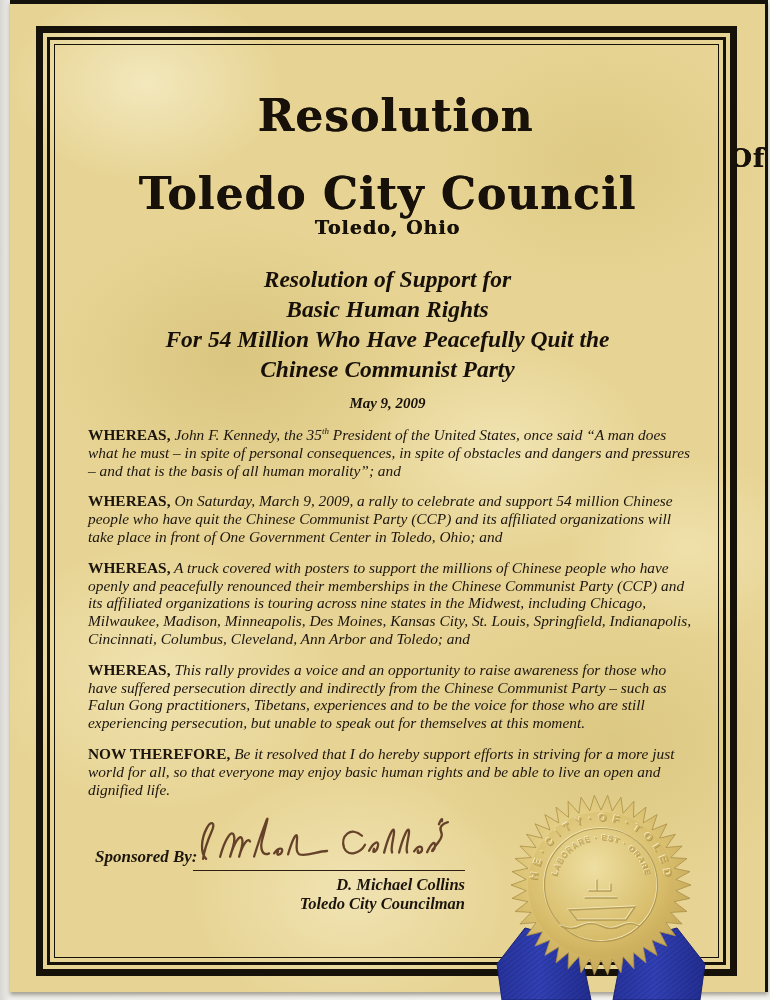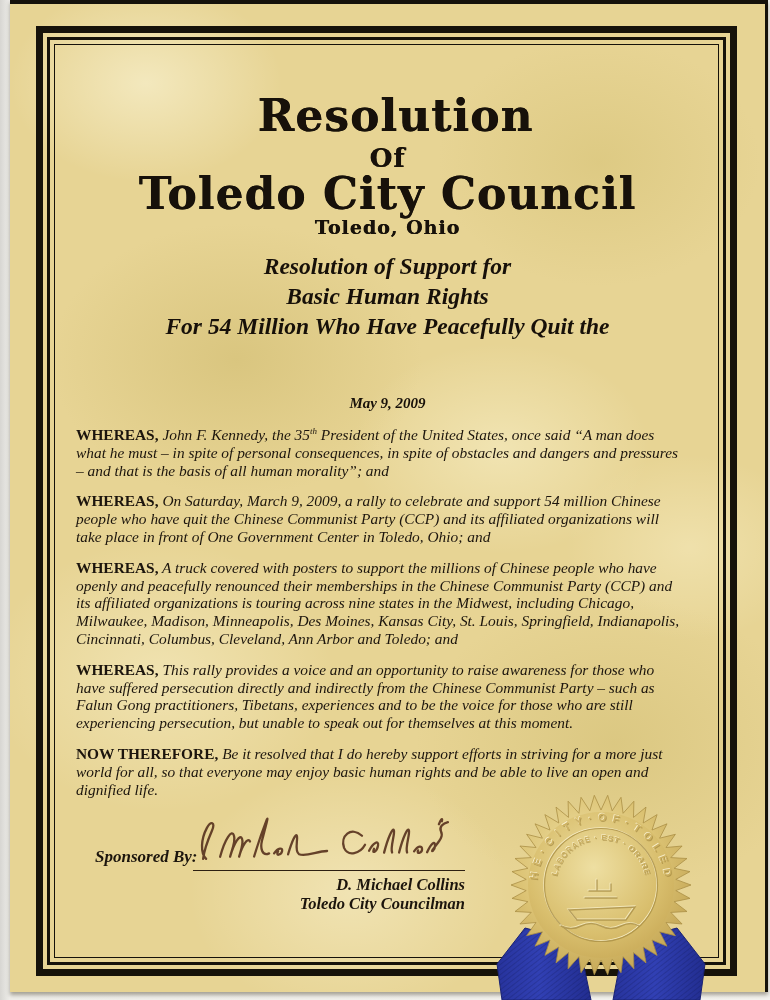--- a/index.html
+++ b/index.html
@@ -28,28 +28,28 @@
   
   .frame{position:absolute;pointer-events:none;border-style:solid;border-color:#16120a;}
   .frame.outer{left:26px;right:28px;top:22px;bottom:16px;border-width:7px;}
   .frame.mid  {left:37px;right:39px;top:33px;bottom:27px;border-width:3px;}
   .frame.inner{left:44px;right:46px;top:40px;bottom:34px;border-width:1.5px;}
   
   .ctr{position:absolute;left:0;right:0;text-align:center;color:#17110a;}
   .gothic{font-family:"DejaVu Serif", serif;font-weight:bold;letter-spacing:1px;
           text-shadow:.4px 0 0 currentColor;}
   .t1{top:86px;font-size:44px;padding-left:16px;}
-  .t2{top:139px;font-size:26px;}
+  .t2{top:139px;font-size:26px;text-align:right;}
   .t3{top:164px;font-size:44px;}
   .t4{top:212px;font-size:19px;}
-  .subtitle{top:247px;font-size:23.5px;font-weight:bold;font-style:italic;line-height:30px;color:#171009;}
+  .subtitle{top:260px;font-size:23.5px;font-weight:bold;font-style:italic;line-height:30px;color:#171009;}
   .date{top:391px;font-size:15px;font-weight:bold;font-style:italic;color:#171009;}
   
   .body-text{
-    position:absolute;left:66px;top:422px;width:606px;
+    position:absolute;left:78px;top:422px;width:606px;
     font-size:15.4px;line-height:17.8px;color:#1c150d;
   }
   .body-text p{margin:0 0 13px 0;font-style:italic;}
   .body-text .lead{font-style:normal;font-weight:bold;}
   .body-text sup{font-size:9px;line-height:0;}
   
   .sponsor-label{position:absolute;left:85px;top:843px;font-size:17px;font-weight:bold;font-style:italic;color:#1c150d;}
   .sig-line{position:absolute;left:183px;top:828px;width:272px;height:38px;border-bottom:1.6px solid #2d2012;}
   .sig-svg{position:absolute;left:180px;top:806px;width:276px;height:60px;transform:rotate(-.4deg);}
   .sponsor-names{position:absolute;left:183px;top:871px;width:272px;text-align:right;color:#1c150d;}
@@ -68,20 +68,21 @@
 
   <div class="ctr gothic t1">Resolution</div>
   <div class="ctr gothic t2">Of</div>
   <div class="ctr gothic t3">Toledo City Council</div>
   <div class="ctr gothic t4">Toledo, Ohio</div>
 
   <div class="ctr subtitle">
     <div>Resolution of Support for</div>
     <div>Basic Human Rights</div>
     <div>For 54 Million Who Have Peacefully Quit the</div>
+    <div>Chinese Communist Party</div>
   </div>
 
   <div class="ctr date">May 9, 2009</div>
 
   <div class="body-text">
     <p><span class="lead">WHEREAS,</span> <span>John F. Kennedy, the 35</span><sup>th</sup><span> President of the United States, once said “A man does what he must – in spite of personal consequences, in spite of obstacles and dangers and pressures – and that is the basis of all human morality”; and</span></p>
     <p><span class="lead">WHEREAS,</span> <span>On Saturday, March 9, 2009, a rally to celebrate and support 54 million Chinese people who have quit the Chinese Communist Party (CCP) and its affiliated organizations will take place in front of One Government Center in Toledo, Ohio; and</span></p>
     <p><span class="lead">WHEREAS,</span> <span>A truck covered with posters to support the millions of Chinese people who have openly and peacefully renounced their memberships in the Chinese Communist Party (CCP) and its affiliated organizations is touring across nine states in the Midwest, including Chicago, Milwaukee, Madison, Minneapolis, Des Moines, Kansas City, St. Louis, Springfield, Indianapolis, Cincinnati, Columbus, Cleveland, Ann Arbor and Toledo; and</span></p>
     <p><span class="lead">WHEREAS,</span> <span>This rally provides a voice and an opportunity to raise awareness for those who have suffered persecution directly and indirectly from the Chinese Communist Party – such as Falun Gong practitioners, Tibetans, experiences and to be the voice for those who are still experiencing persecution, but unable to speak out for themselves at this moment.</span></p>
     <p><span class="lead">NOW THEREFORE,</span> <span>Be it resolved that I do hereby support efforts in striving for a more just world for all, so that everyone may enjoy basic human rights and be able to live an open and dignified life.</span></p>

